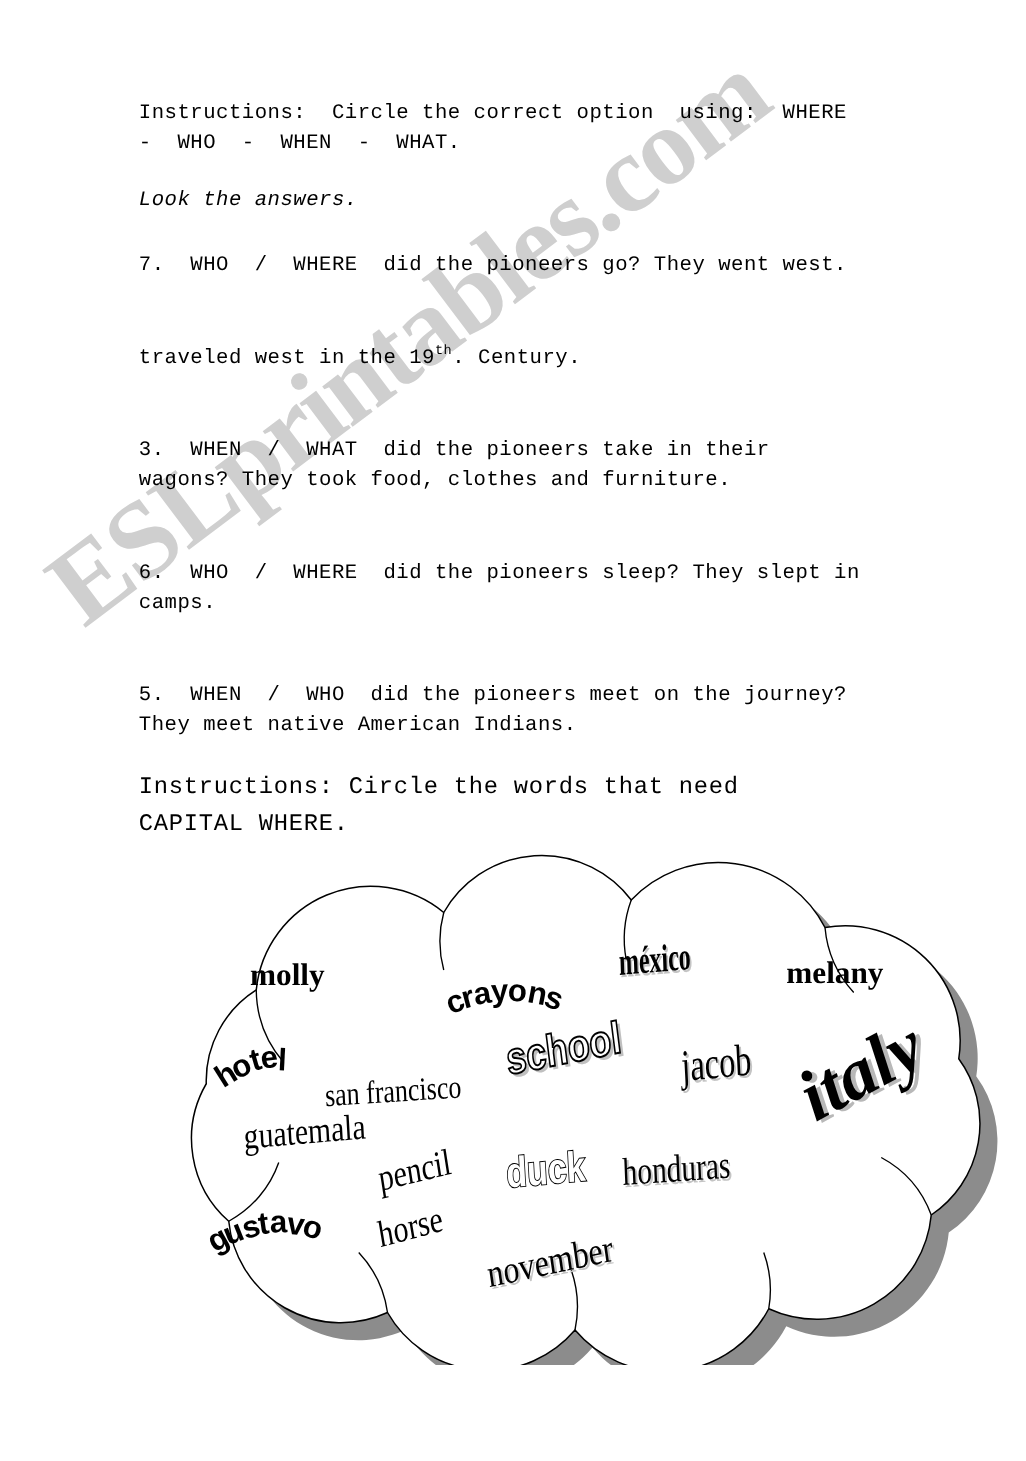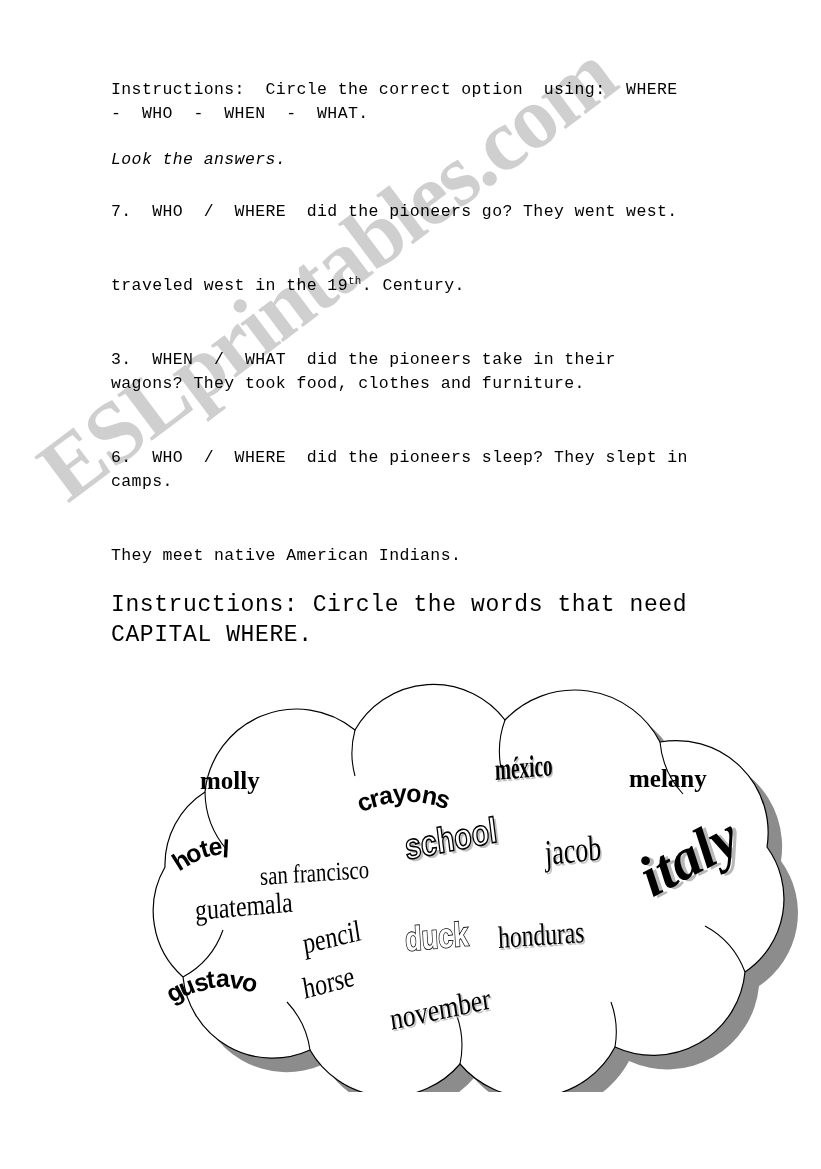--- a/index.html
+++ b/index.html
@@ -58,21 +58,21 @@
   .answers-line {
     font-size: 16.5px;
     line-height: 24px;
     letter-spacing: 0.4px;
     font-style: italic;
     text-align: left;
     margin: 0;
     padding-right: 4px;
   }
   .instr2 {
-    font-size: 23px;
+    font-size: 19px;
     line-height: 30px;
     letter-spacing: 0.6px;
     white-space: pre-wrap;
     margin: 0;
   }
   sup {
     font-size: 0.66em;
     vertical-align: super;
     line-height: 0;
   }
@@ -145,20 +145,21 @@
     <p class="para">3.  WHEN  /  WHAT  did the pioneers take in their</p>
     <p class="para">wagons? They took food, clothes and furniture.</p>
 
     <div class="gap"></div>
     <div class="gap-sm"></div>
     <p class="para">6.  WHO  /  WHERE  did the pioneers sleep? They slept in</p>
     <p class="para">camps.</p>
 
     <div class="gap"></div>
     <div class="gap-sm"></div>
+    <p class="para">5.  WHEN  /  WHO  did the pioneers meet on the journey?</p>
     <p class="para">They meet native American Indians.</p>
 
     <div class="gap-sm"></div>
     <p class="instr2">Instructions: Circle the words that need</p>
     <p class="instr2">CAPITAL WHERE.</p>
 
   </div>
 
   <div id="cloud-wrap">
 

